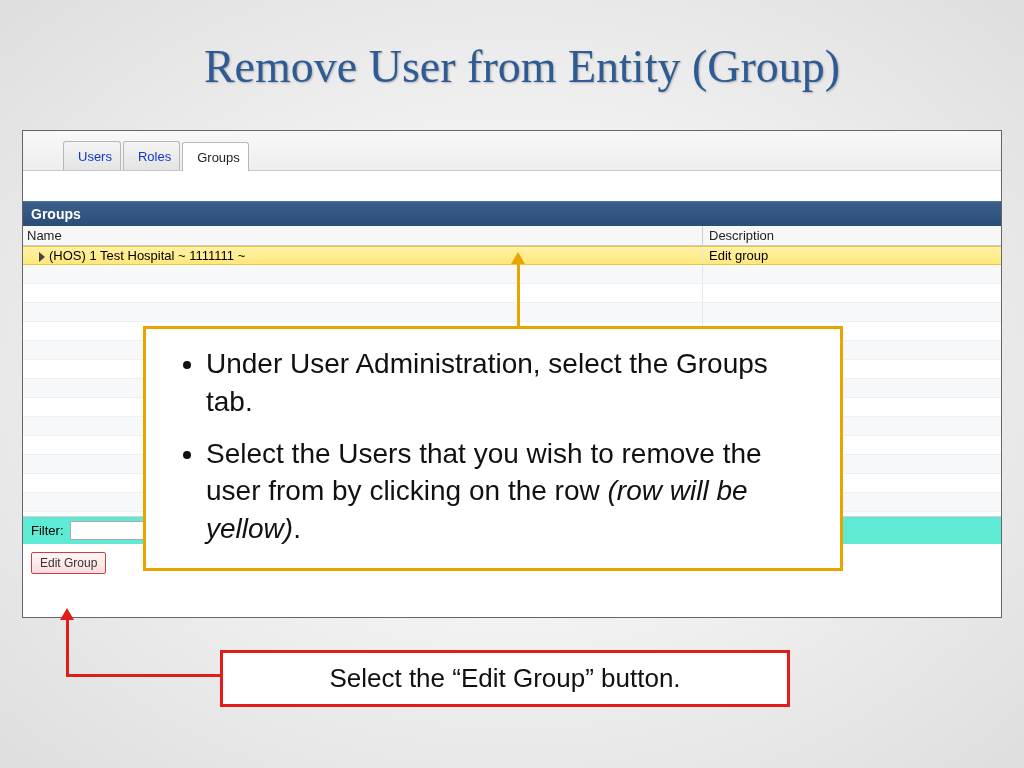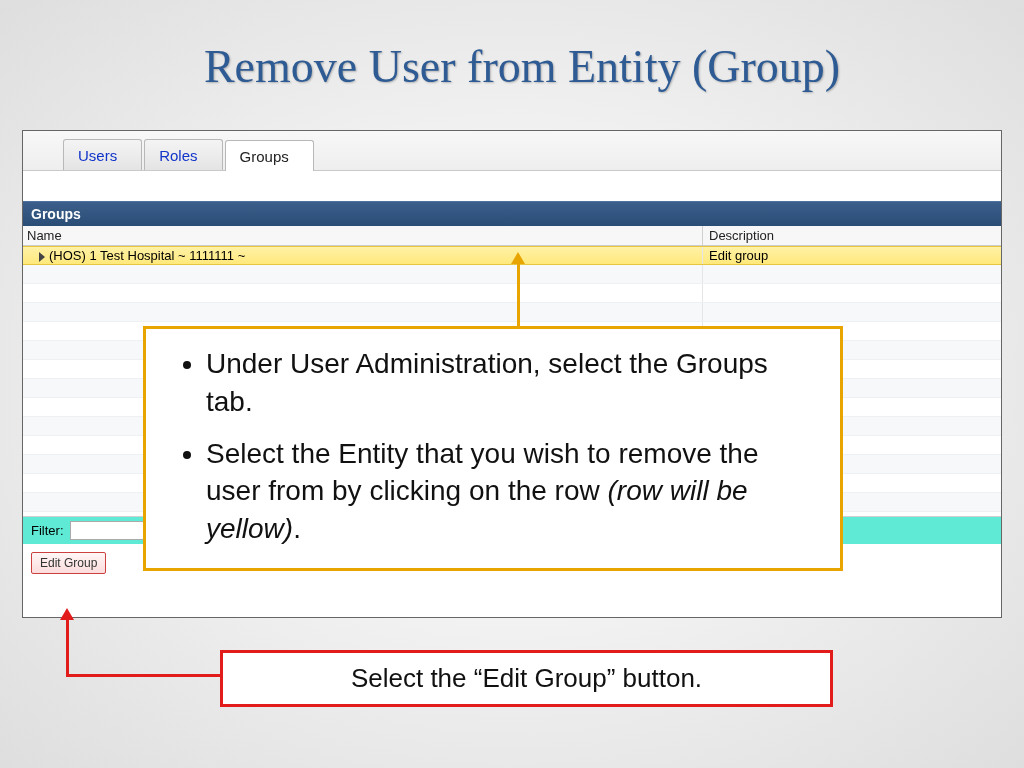--- a/index.html
+++ b/index.html
@@ -39,22 +39,22 @@
     height: 40px;
     background: linear-gradient(#f8f8f8,#eeeeee);
     border-bottom: 1px solid #c9c9c9;
     padding-left: 40px;
     display: flex;
     align-items: flex-end;
   }
   .tab {
     border: 1px solid #b8b8b8;
     border-bottom: none;
-    padding: 7px 24px 6px 14px;
-    font-size: 15px;
+    padding: 7px 8px 6px 14px;
+    font-size: 13px;
     background: linear-gradient(#f4f4f4,#e4e4e4);
     color: #1134c9;
     margin-right: 2px;
     border-radius: 3px 3px 0 0;
     cursor: pointer;
   }
   .tab.active {
     background: #ffffff;
     color: #222;
     position: relative;
@@ -178,21 +178,21 @@
     border-left:7px solid transparent;
     border-right:7px solid transparent;
     border-bottom:12px solid #e8a500;
   }
 
   
   .callout-red{
     position:absolute;
     left:220px;
     top:650px;
-    width:613px;
+    width:570px;
     border:3px solid #e21b1b;
     background:#ffffff;
     padding:10px 20px;
     font-family:"Century Gothic","Trebuchet MS",Arial,sans-serif;
     font-size:26px;
     text-align:center;
     color:#111;
   }
   .arrow-red-v{
     position:absolute;
@@ -304,20 +304,20 @@
   <div class="button-bar">
     <button class="edit-group-btn">Edit Group</button>
   </div>
 </div>
 
 <div class="arrow-yellow"></div>
 <div class="callout-yellow">
   <ul>
     <li>Under User Administration, select the Groups tab.</li>
     <li>
-      <span>Select the Entity that you wish to remove the user from by clicking on the row </span><em>(row will be yellow)</em><span>.</span>
+      <span>Select the Users that you wish to remove the user from by clicking on the row </span><em>(row will be yellow)</em><span>.</span>
     </li>
   </ul>
 </div>
 
 <div class="arrow-red-v"></div>
 <div class="arrow-red-h"></div>
 <div class="callout-red">Select the “Edit Group” button.</div>
 
 </body></html>

